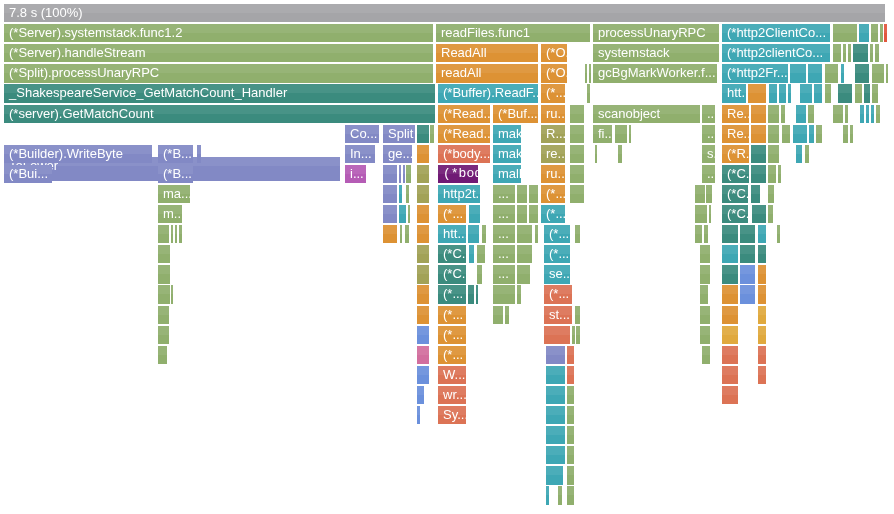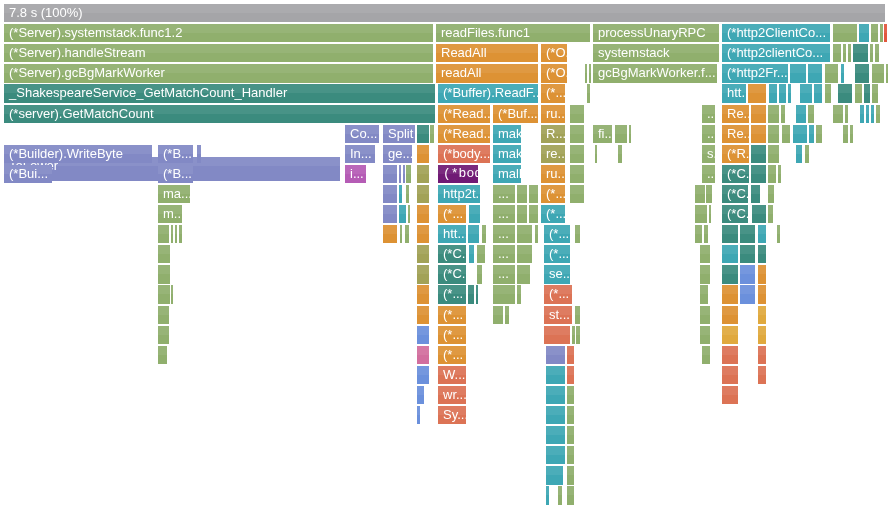--- a/index.html
+++ b/index.html
@@ -38,21 +38,21 @@
     <div class="frame" title="ReadAll" style="left: 436px; top: 44.2px; width: 102px; height: 18.3px; background: rgb(221, 146, 52);">ReadAll</div>
     <div class="frame" title="(*O..." style="left: 541px; top: 44.2px; width: 26px; height: 18.3px; background: rgb(221, 146, 52);">(*O...</div>
     <div class="frame" title="systemstack" style="left: 593px; top: 44.2px; width: 126px; height: 18.3px; background: rgb(144, 175, 109);">systemstack</div>
     <div class="frame" title="(*http2clientCo..." style="left: 722px; top: 44.2px; width: 108px; height: 18.3px; background: rgb(62, 167, 180);">(*http2clientCo...</div>
     <div class="frame empty" style="left: 833px; top: 44.2px; width: 8px; height: 18.3px; background: rgb(144, 175, 109);"></div>
     <div class="frame empty" style="left: 843px; top: 44.2px; width: 3px; height: 18.3px; background: rgb(144, 175, 109);"></div>
     <div class="frame empty" style="left: 848px; top: 44.2px; width: 3px; height: 18.3px; background: rgb(144, 175, 109);"></div>
     <div class="frame empty" style="left: 853px; top: 44.2px; width: 15px; height: 18.3px; background: rgb(59, 139, 126);"></div>
     <div class="frame empty" style="left: 870px; top: 44.2px; width: 3px; height: 18.3px; background: rgb(144, 175, 109);"></div>
     <div class="frame empty" style="left: 875px; top: 44.2px; width: 4px; height: 18.3px; background: rgb(144, 175, 109);"></div>
-    <div class="frame" title="(*Server).processUnaryRPC" style="left: 4px; top: 64.3px; width: 429px; height: 18.3px; background: rgb(144, 175, 109);">(*Server).gcBgMarkWorker</div>
+    <div class="frame" title="(*Server).processUnaryRPC" style="left: 4px; top: 64.3px; width: 429px; height: 18.3px; background: rgb(144, 175, 109);">(*Split).processUnaryRPC</div>
     <div class="frame" title="readAll" style="left: 436px; top: 64.3px; width: 102px; height: 18.3px; background: rgb(221, 146, 52);">readAll</div>
     <div class="frame" title="(*O..." style="left: 541px; top: 64.3px; width: 26px; height: 18.3px; background: rgb(221, 146, 52);">(*O...</div>
     <div class="frame empty" style="left: 585px; top: 64.3px; width: 2px; height: 18.3px; background: rgb(144, 175, 109);"></div>
     <div class="frame empty" style="left: 589px; top: 64.3px; width: 2px; height: 18.3px; background: rgb(144, 175, 109);"></div>
     <div class="frame" title="gcBgMarkWorker.f..." style="left: 593px; top: 64.3px; width: 124px; height: 18.3px; background: rgb(144, 175, 109);">gcBgMarkWorker.f...</div>
     <div class="frame" title="(*http2Fr..." style="left: 722px; top: 64.3px; width: 66px; height: 18.3px; background: rgb(62, 167, 180);">(*http2Fr...</div>
     <div class="frame empty" style="left: 790px; top: 64.3px; width: 16px; height: 18.3px; background: rgb(62, 167, 180);"></div>
     <div class="frame empty" style="left: 808px; top: 64.3px; width: 14px; height: 18.3px; background: rgb(62, 167, 180);"></div>
     <div class="frame empty" style="left: 825px; top: 64.3px; width: 13px; height: 18.3px; background: rgb(144, 175, 109);"></div>
     <div class="frame empty" style="left: 841px; top: 64.3px; width: 3px; height: 18.3px; background: rgb(62, 167, 180);"></div>
@@ -73,20 +73,21 @@
     <div class="frame empty" style="left: 825px; top: 84.4px; width: 6px; height: 18.3px; background: rgb(144, 175, 109);"></div>
     <div class="frame empty" style="left: 838px; top: 84.4px; width: 14px; height: 18.3px; background: rgb(59, 139, 126);"></div>
     <div class="frame empty" style="left: 855px; top: 84.4px; width: 7px; height: 18.3px; background: rgb(144, 175, 109);"></div>
     <div class="frame empty" style="left: 864px; top: 84.4px; width: 6px; height: 18.3px; background: rgb(59, 139, 126);"></div>
     <div class="frame empty" style="left: 872px; top: 84.4px; width: 6px; height: 18.3px; background: rgb(144, 175, 109);"></div>
     <div class="frame" title="(*server).GetMatchCount" style="left: 4px; top: 104.5px; width: 431px; height: 18.3px; background: rgb(59, 139, 126);">(*server).GetMatchCount</div>
     <div class="frame" title="(*Read..." style="left: 438px; top: 104.5px; width: 52px; height: 18.3px; background: rgb(221, 146, 52);">(*Read...</div>
     <div class="frame" title="(*Buf..." style="left: 493px; top: 104.5px; width: 45px; height: 18.3px; background: rgb(221, 146, 52);">(*Buf...</div>
     <div class="frame" title="ru..." style="left: 541px; top: 104.5px; width: 24px; height: 18.3px; background: rgb(221, 146, 52);">ru...</div>
     <div class="frame empty" style="left: 570px; top: 104.5px; width: 14px; height: 18.3px; background: rgb(144, 175, 109);"></div>
+    <div class="frame" title="scanobject" style="left: 593px; top: 104.5px; width: 107px; height: 18.3px; background: rgb(144, 175, 109);">scanobject</div>
     <div class="frame" title="..." style="left: 702px; top: 104.5px; width: 13px; height: 18.3px; background: rgb(144, 175, 109);">...</div>
     <div class="frame" title="Re..." style="left: 722px; top: 104.5px; width: 27px; height: 18.3px; background: rgb(221, 146, 52);">Re...</div>
     <div class="frame empty" style="left: 751px; top: 104.5px; width: 15px; height: 18.3px; background: rgb(221, 146, 52);"></div>
     <div class="frame empty" style="left: 768px; top: 104.5px; width: 11px; height: 18.3px; background: rgb(144, 175, 109);"></div>
     <div class="frame empty" style="left: 781px; top: 104.5px; width: 4px; height: 18.3px; background: rgb(144, 175, 109);"></div>
     <div class="frame empty" style="left: 796px; top: 104.5px; width: 10px; height: 18.3px; background: rgb(62, 167, 180);"></div>
     <div class="frame empty" style="left: 808px; top: 104.5px; width: 6px; height: 18.3px; background: rgb(144, 175, 109);"></div>
     <div class="frame empty" style="left: 833px; top: 104.5px; width: 10px; height: 18.3px; background: rgb(144, 175, 109);"></div>
     <div class="frame empty" style="left: 845px; top: 104.5px; width: 3px; height: 18.3px; background: rgb(144, 175, 109);"></div>
     <div class="frame empty" style="left: 860px; top: 104.5px; width: 4px; height: 18.3px; background: rgb(62, 167, 180);"></div>

